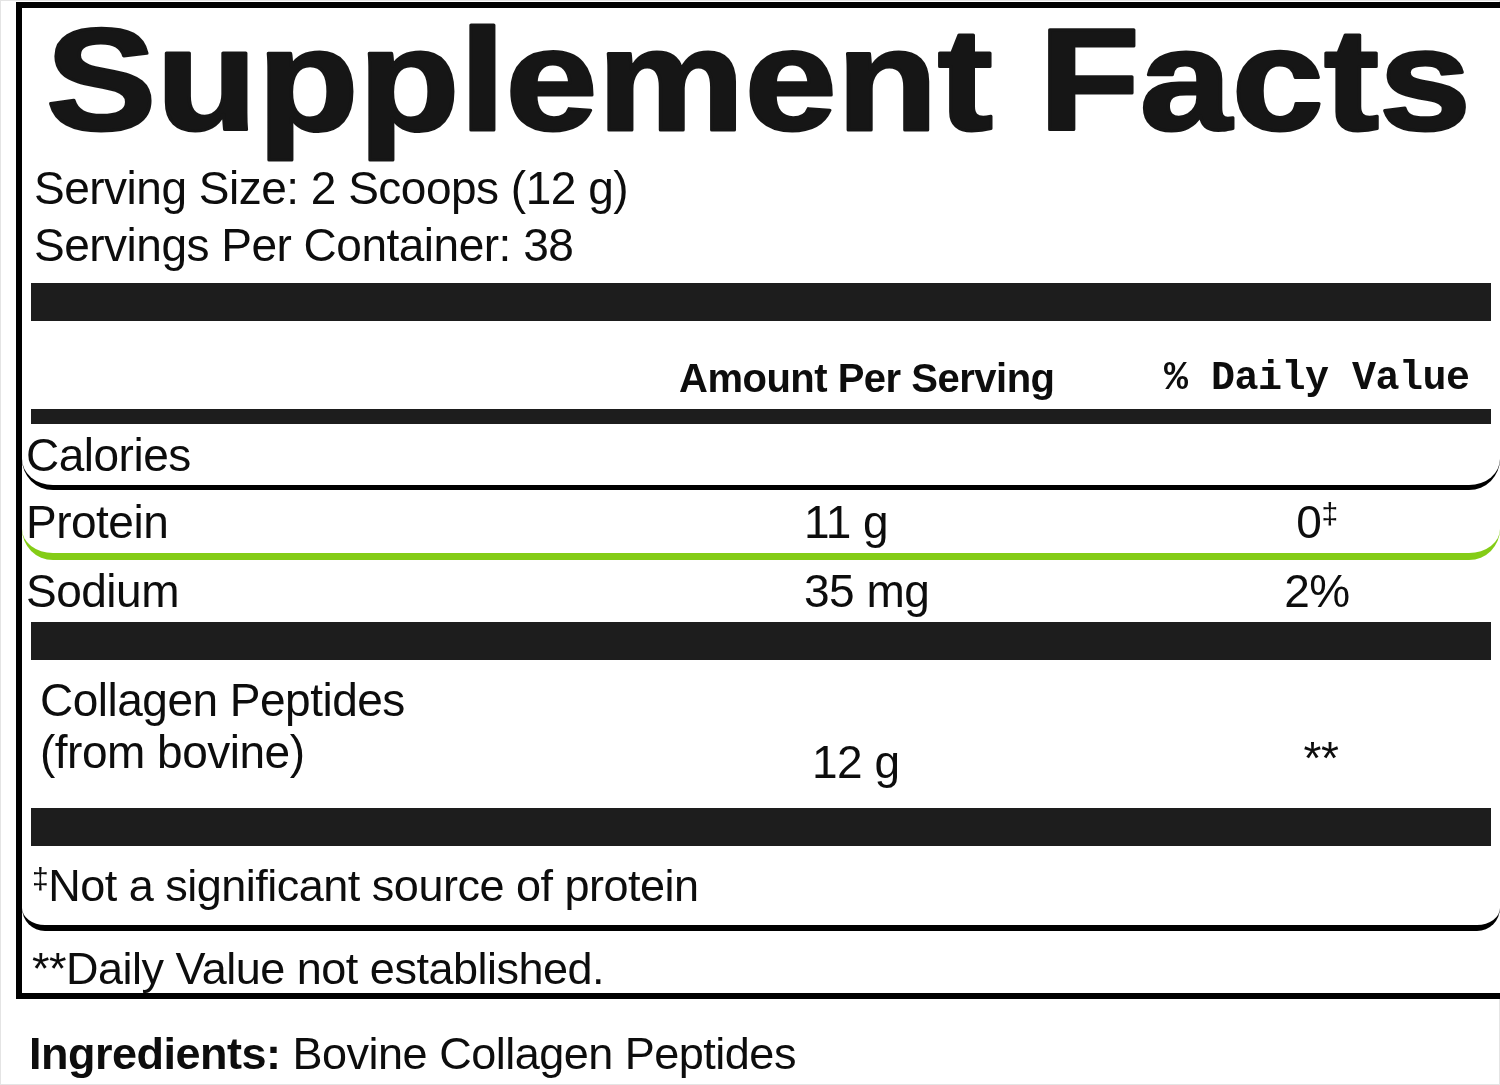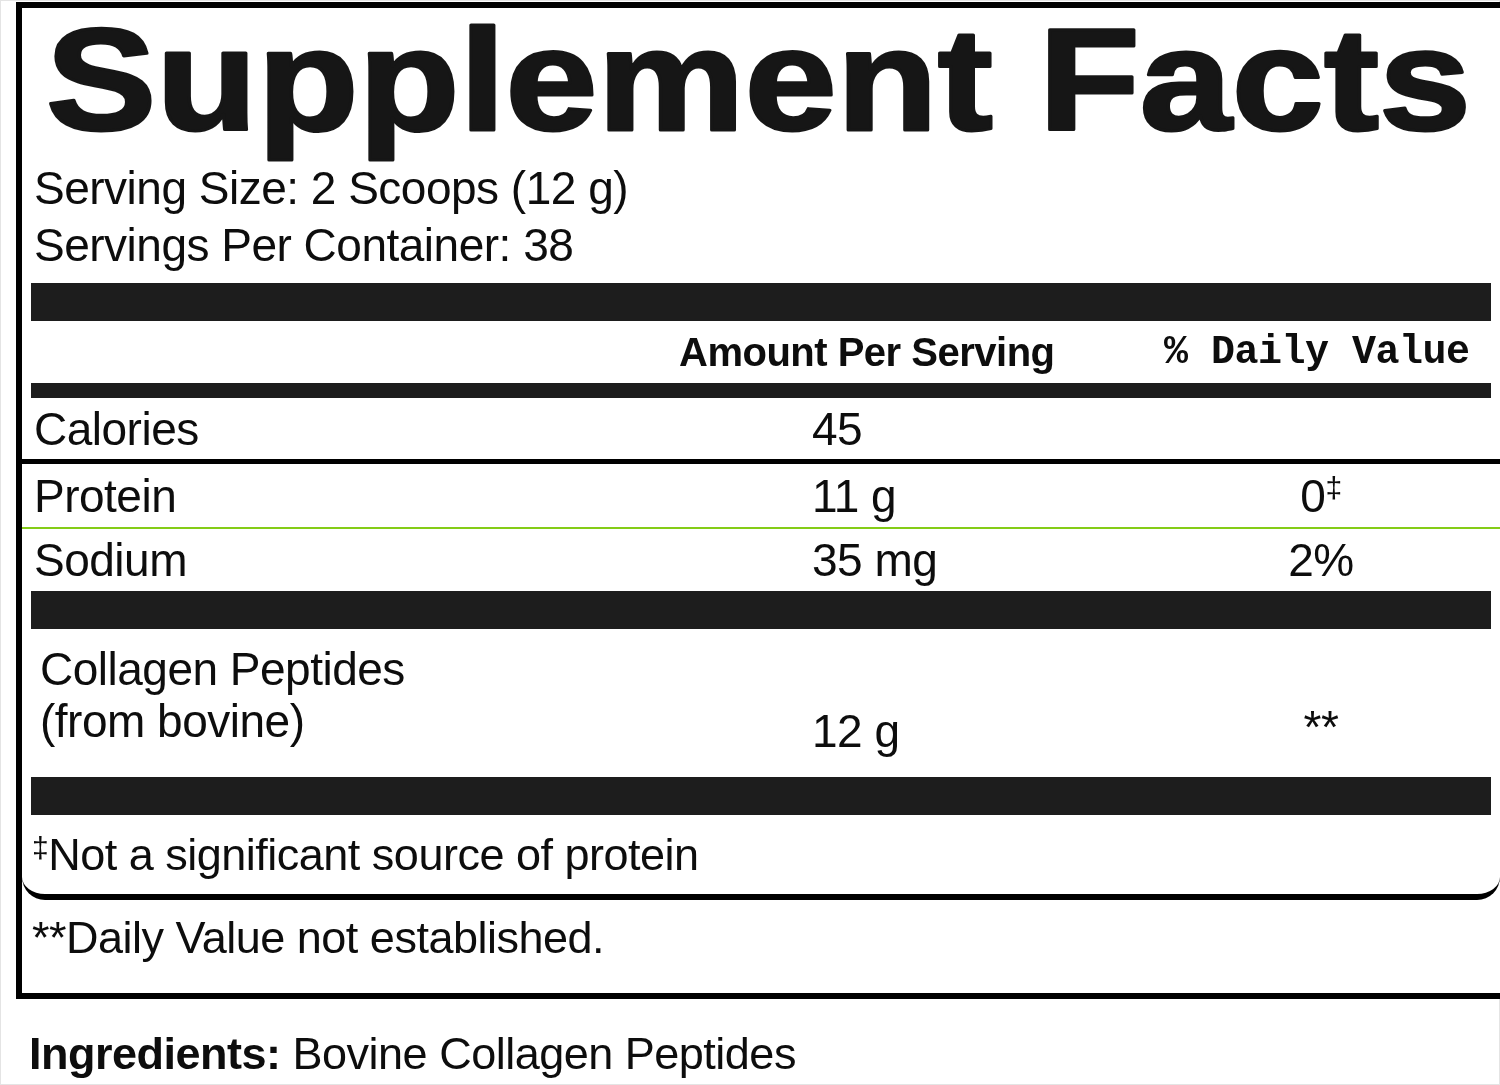--- a/index.html
+++ b/index.html
@@ -29,33 +29,34 @@
     fill:#161616;
     stroke:#161616;
     stroke-width:3px;
     stroke-linejoin:round;
   }
   .serving-block{margin:14px 0 0 12px;font-size:46px;line-height:57px;letter-spacing:-0.5px;}
   .bar{margin:0 9px;background:#1d1d1d;}
   .bar.thick{height:38px;}
   .bar.medium{height:15px;}
   .bar.first{margin-top:9px;}
-  .header-row{position:relative;height:62px;font-weight:bold;font-size:40px;letter-spacing:-0.5px;}
+  .header-row{position:relative;height:88px;font-weight:bold;font-size:40px;letter-spacing:-0.5px;}
   .col-amount-h{position:absolute;left:657px;bottom:8px;white-space:nowrap;}
   .col-dv-h{position:absolute;left:1142px;bottom:8px;width:258px;text-align:center;white-space:nowrap;font-family:Liberation Mono, monospace;}
   .nrow{
     display:grid;
     grid-template-columns:778px 330px 1fr;
     align-items:center;
-    padding-left:12px;
+    padding-left:4px;
     font-size:46px;
     letter-spacing:-0.5px;
+    border-radius:31px;
   }
   .nrow.calories{height:61px;border-bottom:5px solid #000;}
-  .nrow.protein{height:63px;border-bottom:2px solid #84cc16;}
+  .nrow.protein{height:63px;border-bottom:7px solid #84cc16;}
   .nrow.sodium{height:62px;}
   .ndv{text-align:center;}
   .dv-sup{font-size:30px;vertical-align:14px;}
   .collagen{
     position:relative;
     height:148px;
     box-sizing:border-box;
     padding:14px 0 0 18px;
     font-size:46px;
     letter-spacing:-0.5px;
@@ -95,21 +96,20 @@
 
     <div class="header-row">
       <span class="col-amount-h">Amount Per Serving</span>
       <span class="col-dv-h">% Daily Value</span>
     </div>
 
     <div class="bar medium"></div>
 
     <div class="nrow calories">
       <span class="nname">Calories</span>
-      <span class="namt">45</span>
       <span class="ndv"><span></span><span class="dv-sup"></span></span>
     </div>
 
     <div class="nrow protein">
       <span class="nname">Protein</span>
       <span class="namt">11 g</span>
       <span class="ndv"><span>0</span><span class="dv-sup">‡</span></span>
     </div>
 
     <div class="nrow sodium">

